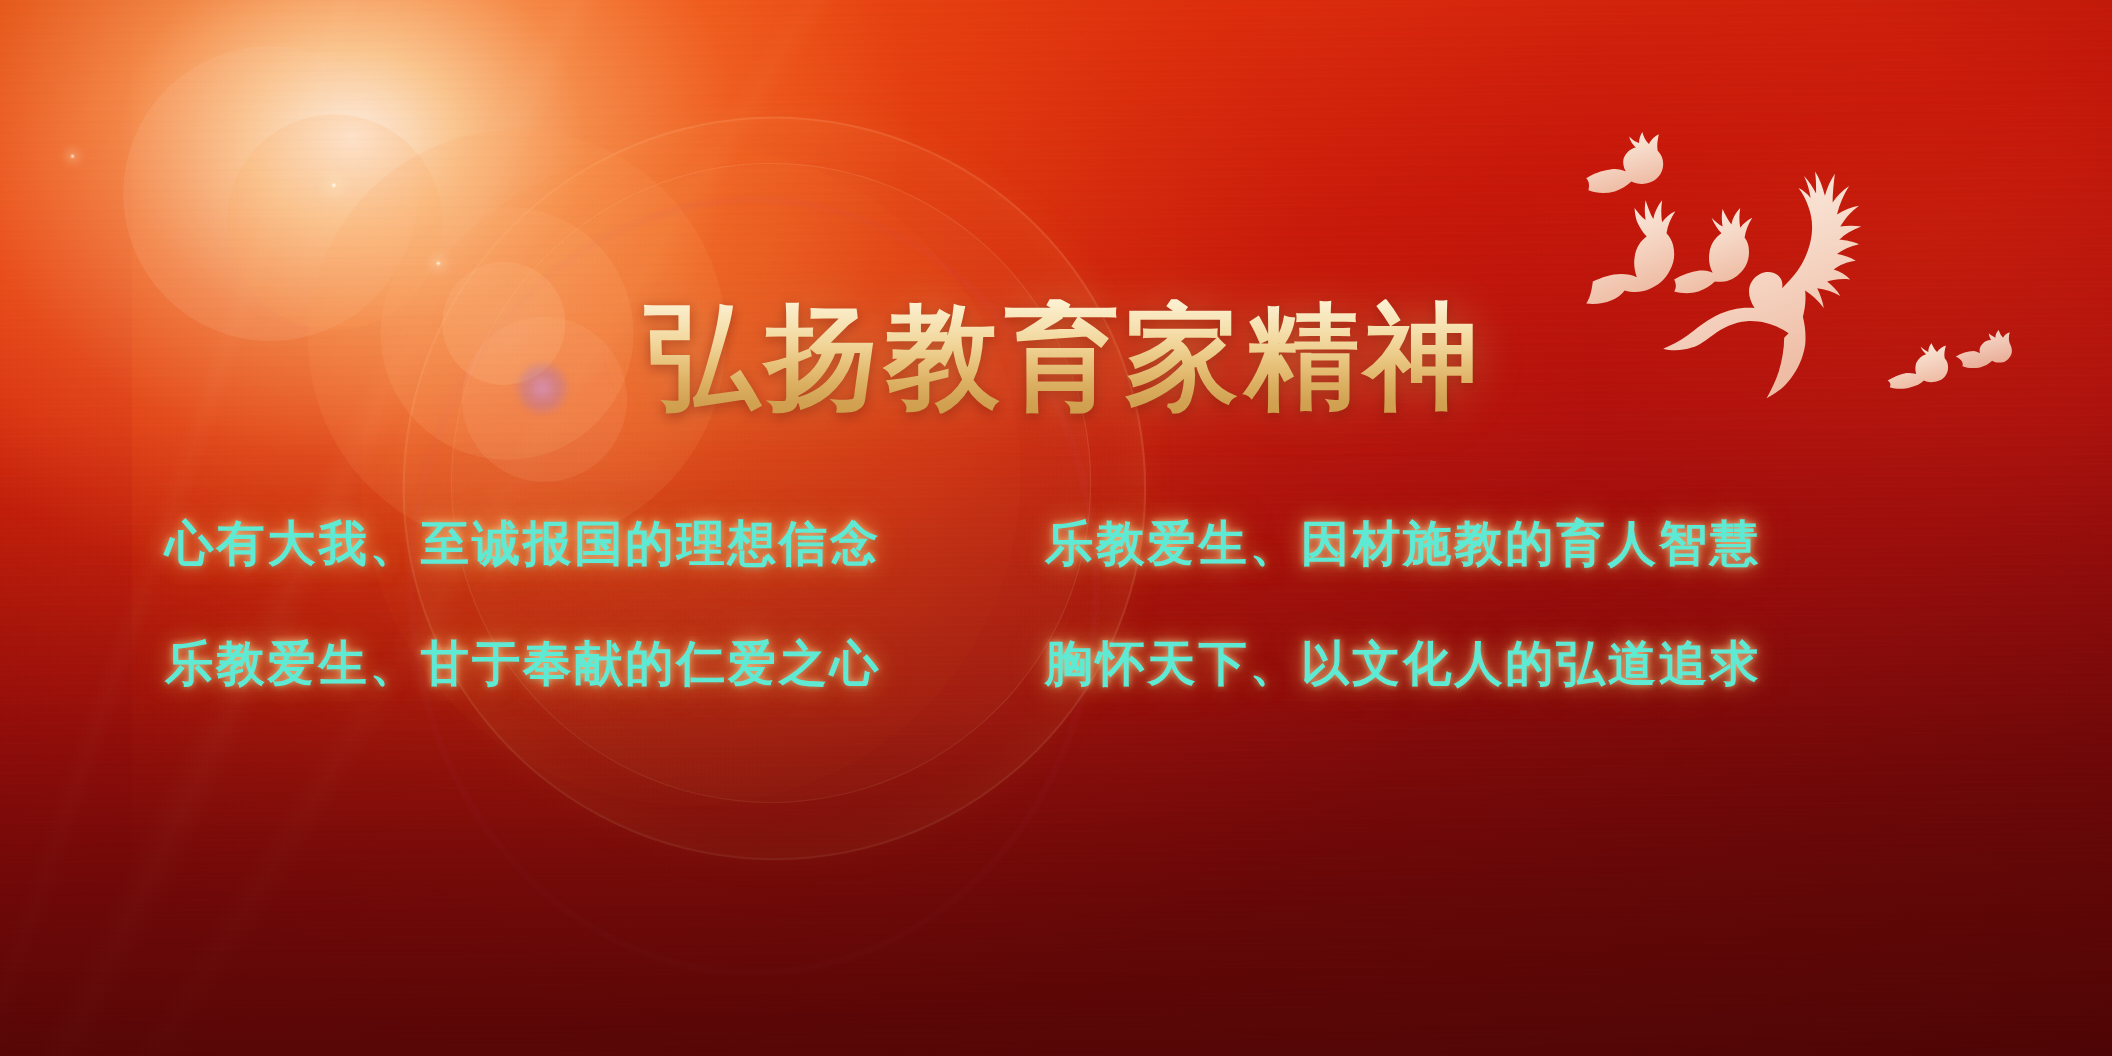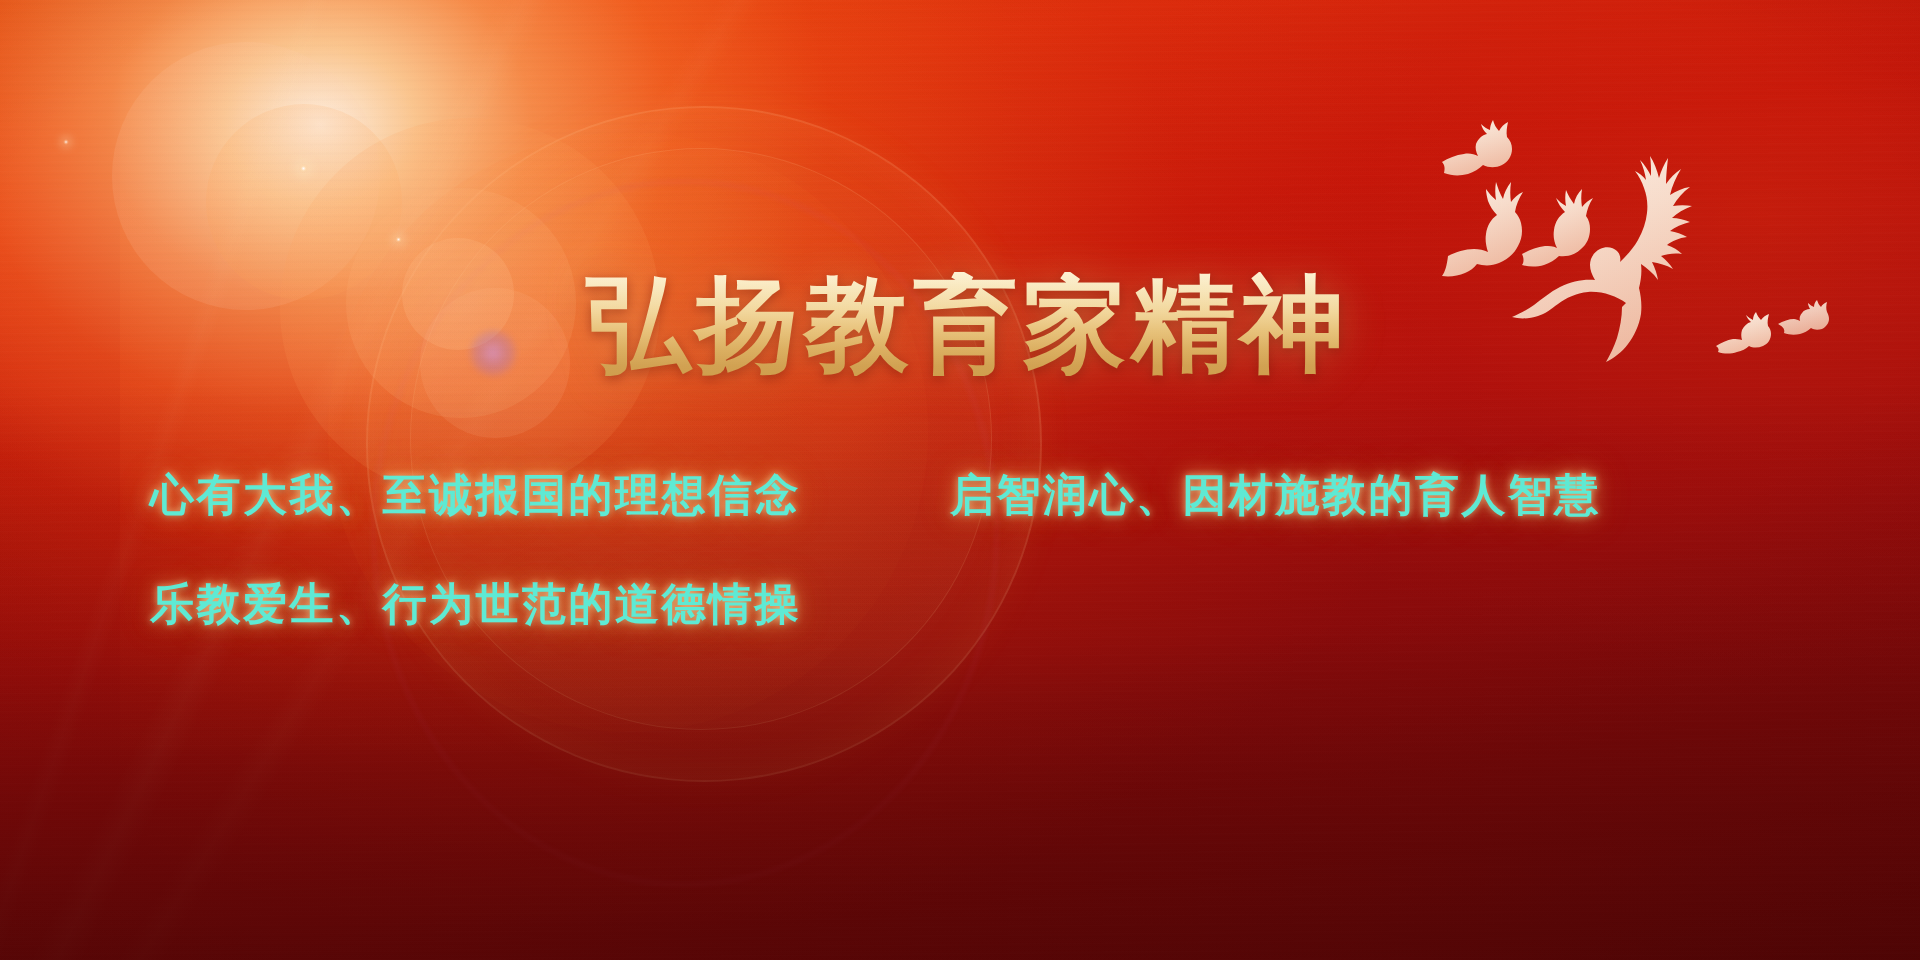--- a/index.html
+++ b/index.html
@@ -530,18 +530,19 @@
                  C 365 217, 359 217, 354 215
                  C 355 212, 354 209, 348 206 Z"></path>
       </g>
     </svg>
   </div>
 
   <div id="title">弘扬教育家精神</div>
 
   <div id="slogans">
     <div class="slogan col-left">心有大我、至诚报国的理想信念</div>
-    <div class="slogan col-left">启智润心、因材施教的育人智慧</div>
-    <div class="slogan col-left">乐教爱生、行为世范的道德情操</div>
+    <div class="slogan col-left">乐教爱生、因材施教的育人智慧</div>
+    <div class="slogan col-left">乐教爱生、甘于奉献的仁爱之心</div>
+    <div class="slogan col-right">胸怀天下、以文化人的弘道追求</div>
   </div>
 
   <div class="bg-grain"></div>
 </div>
 
 </body></html>

